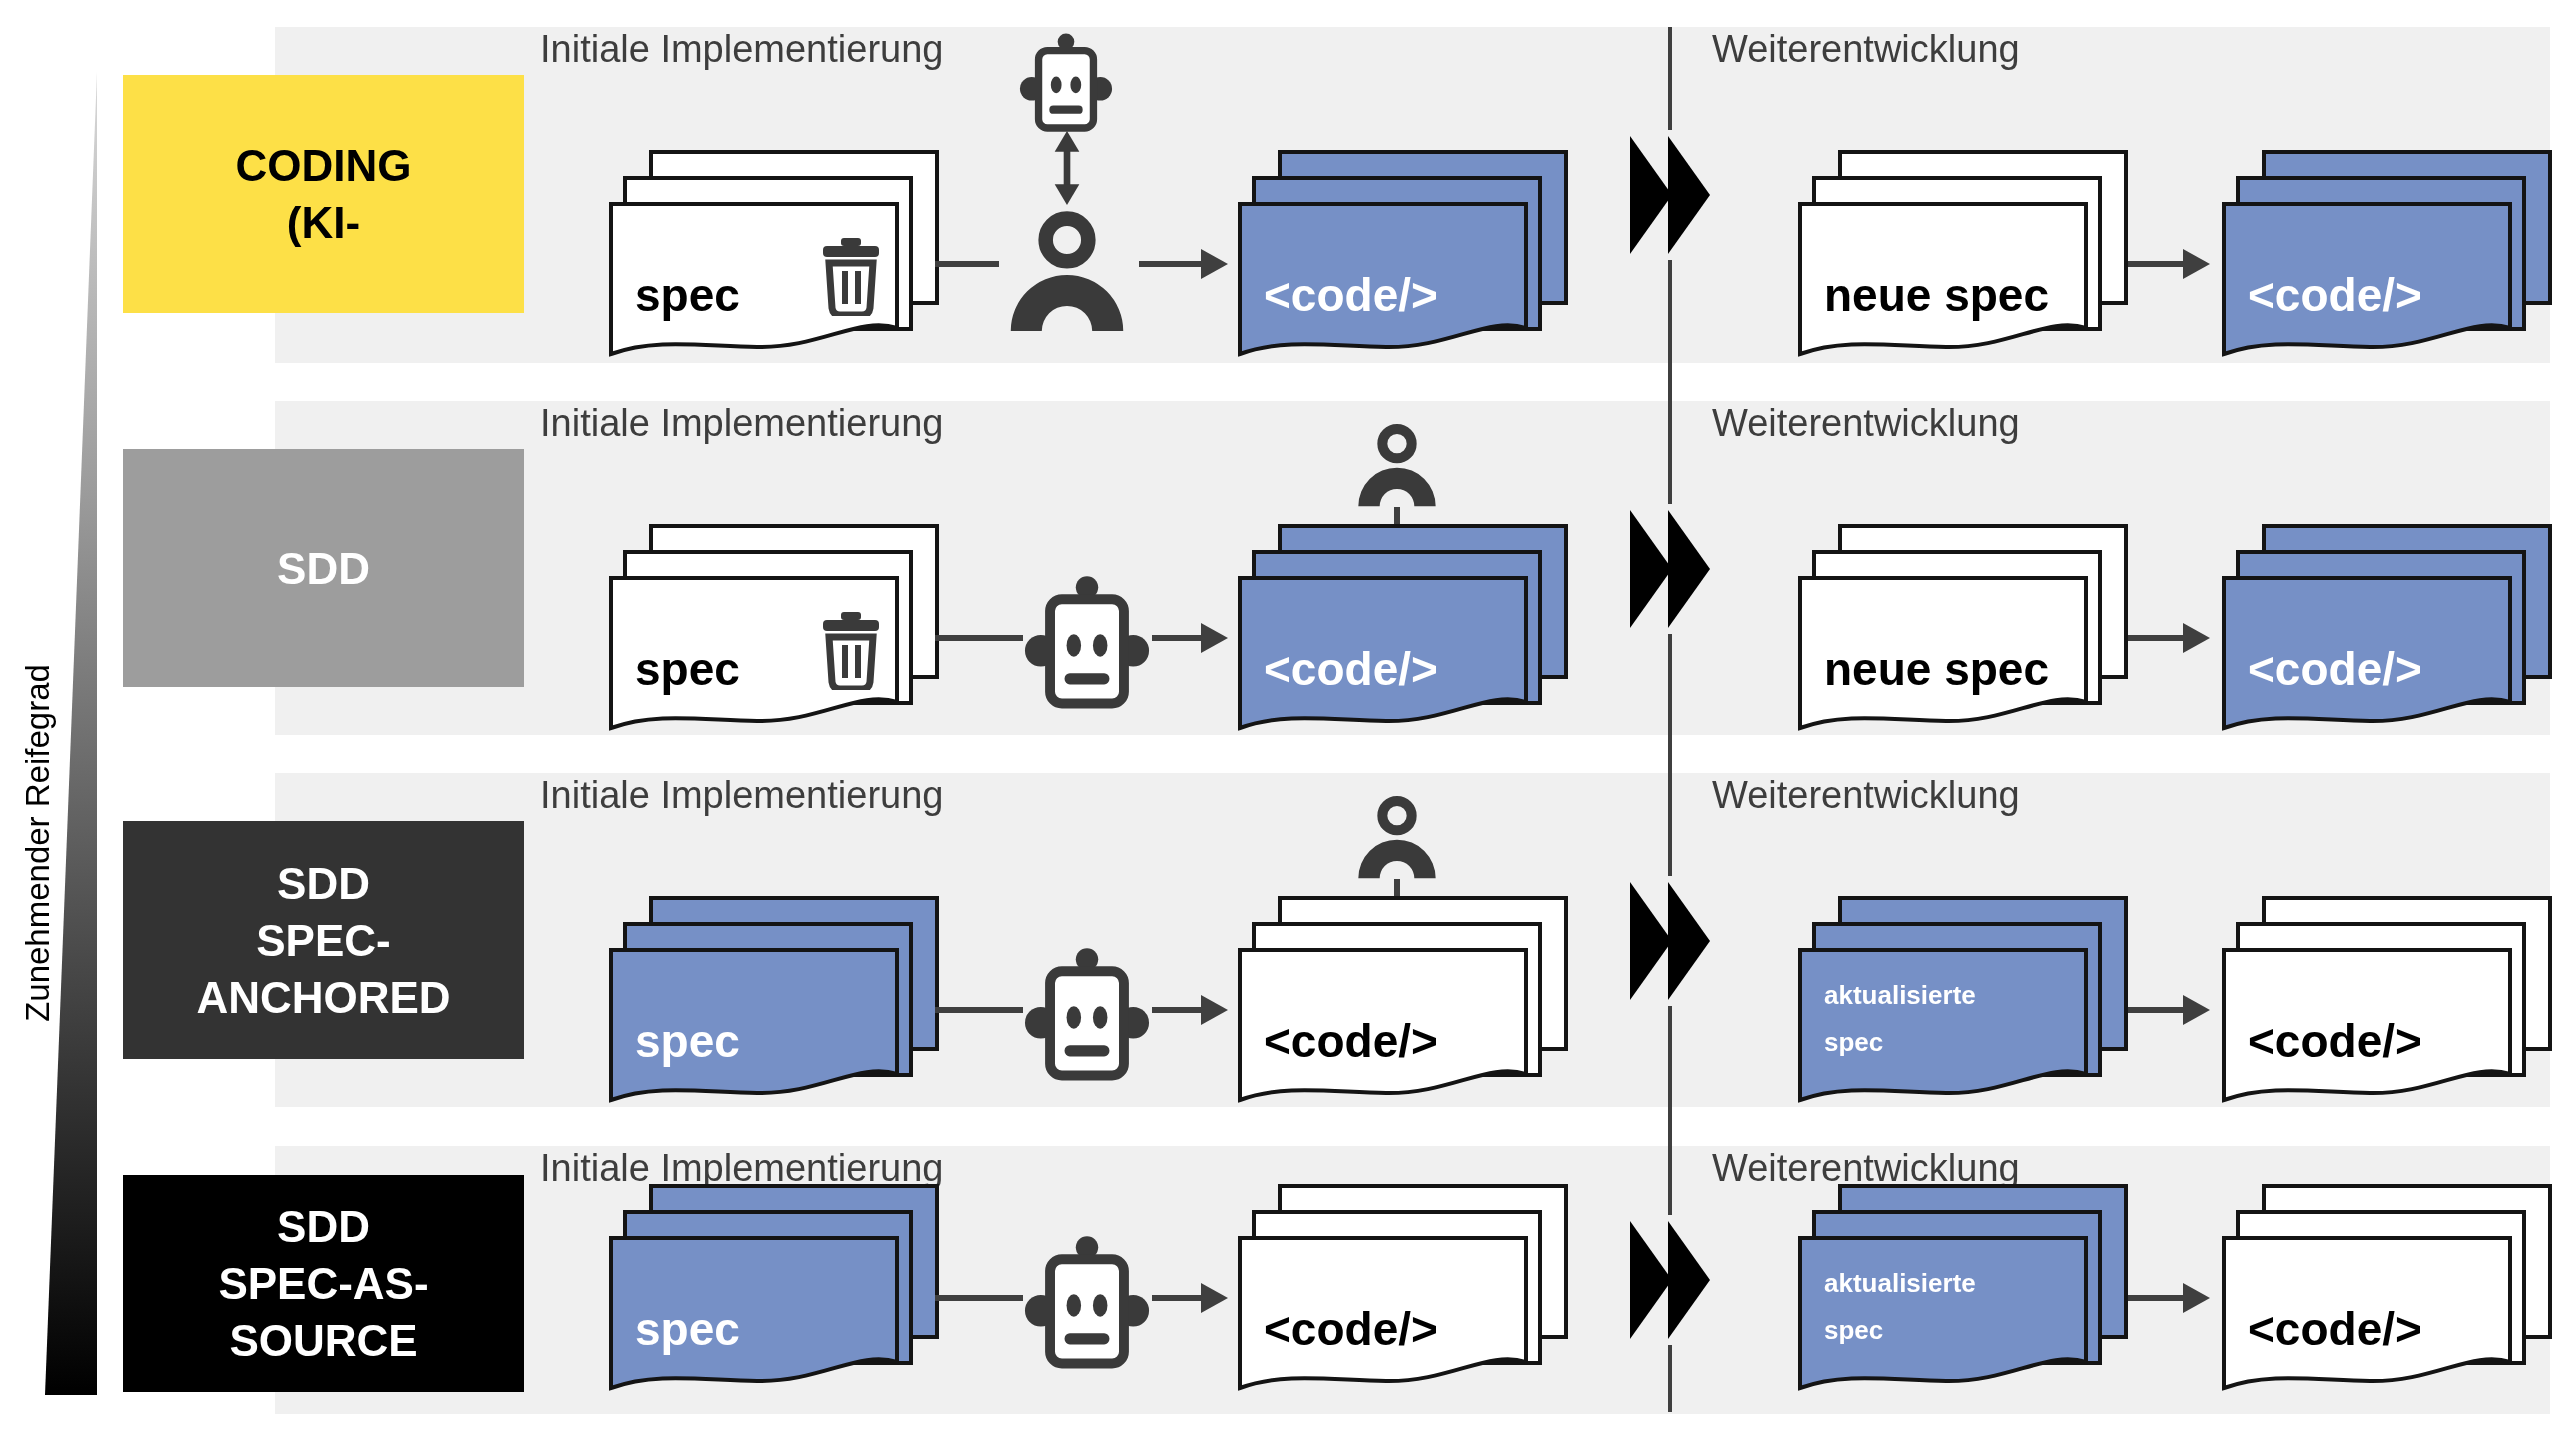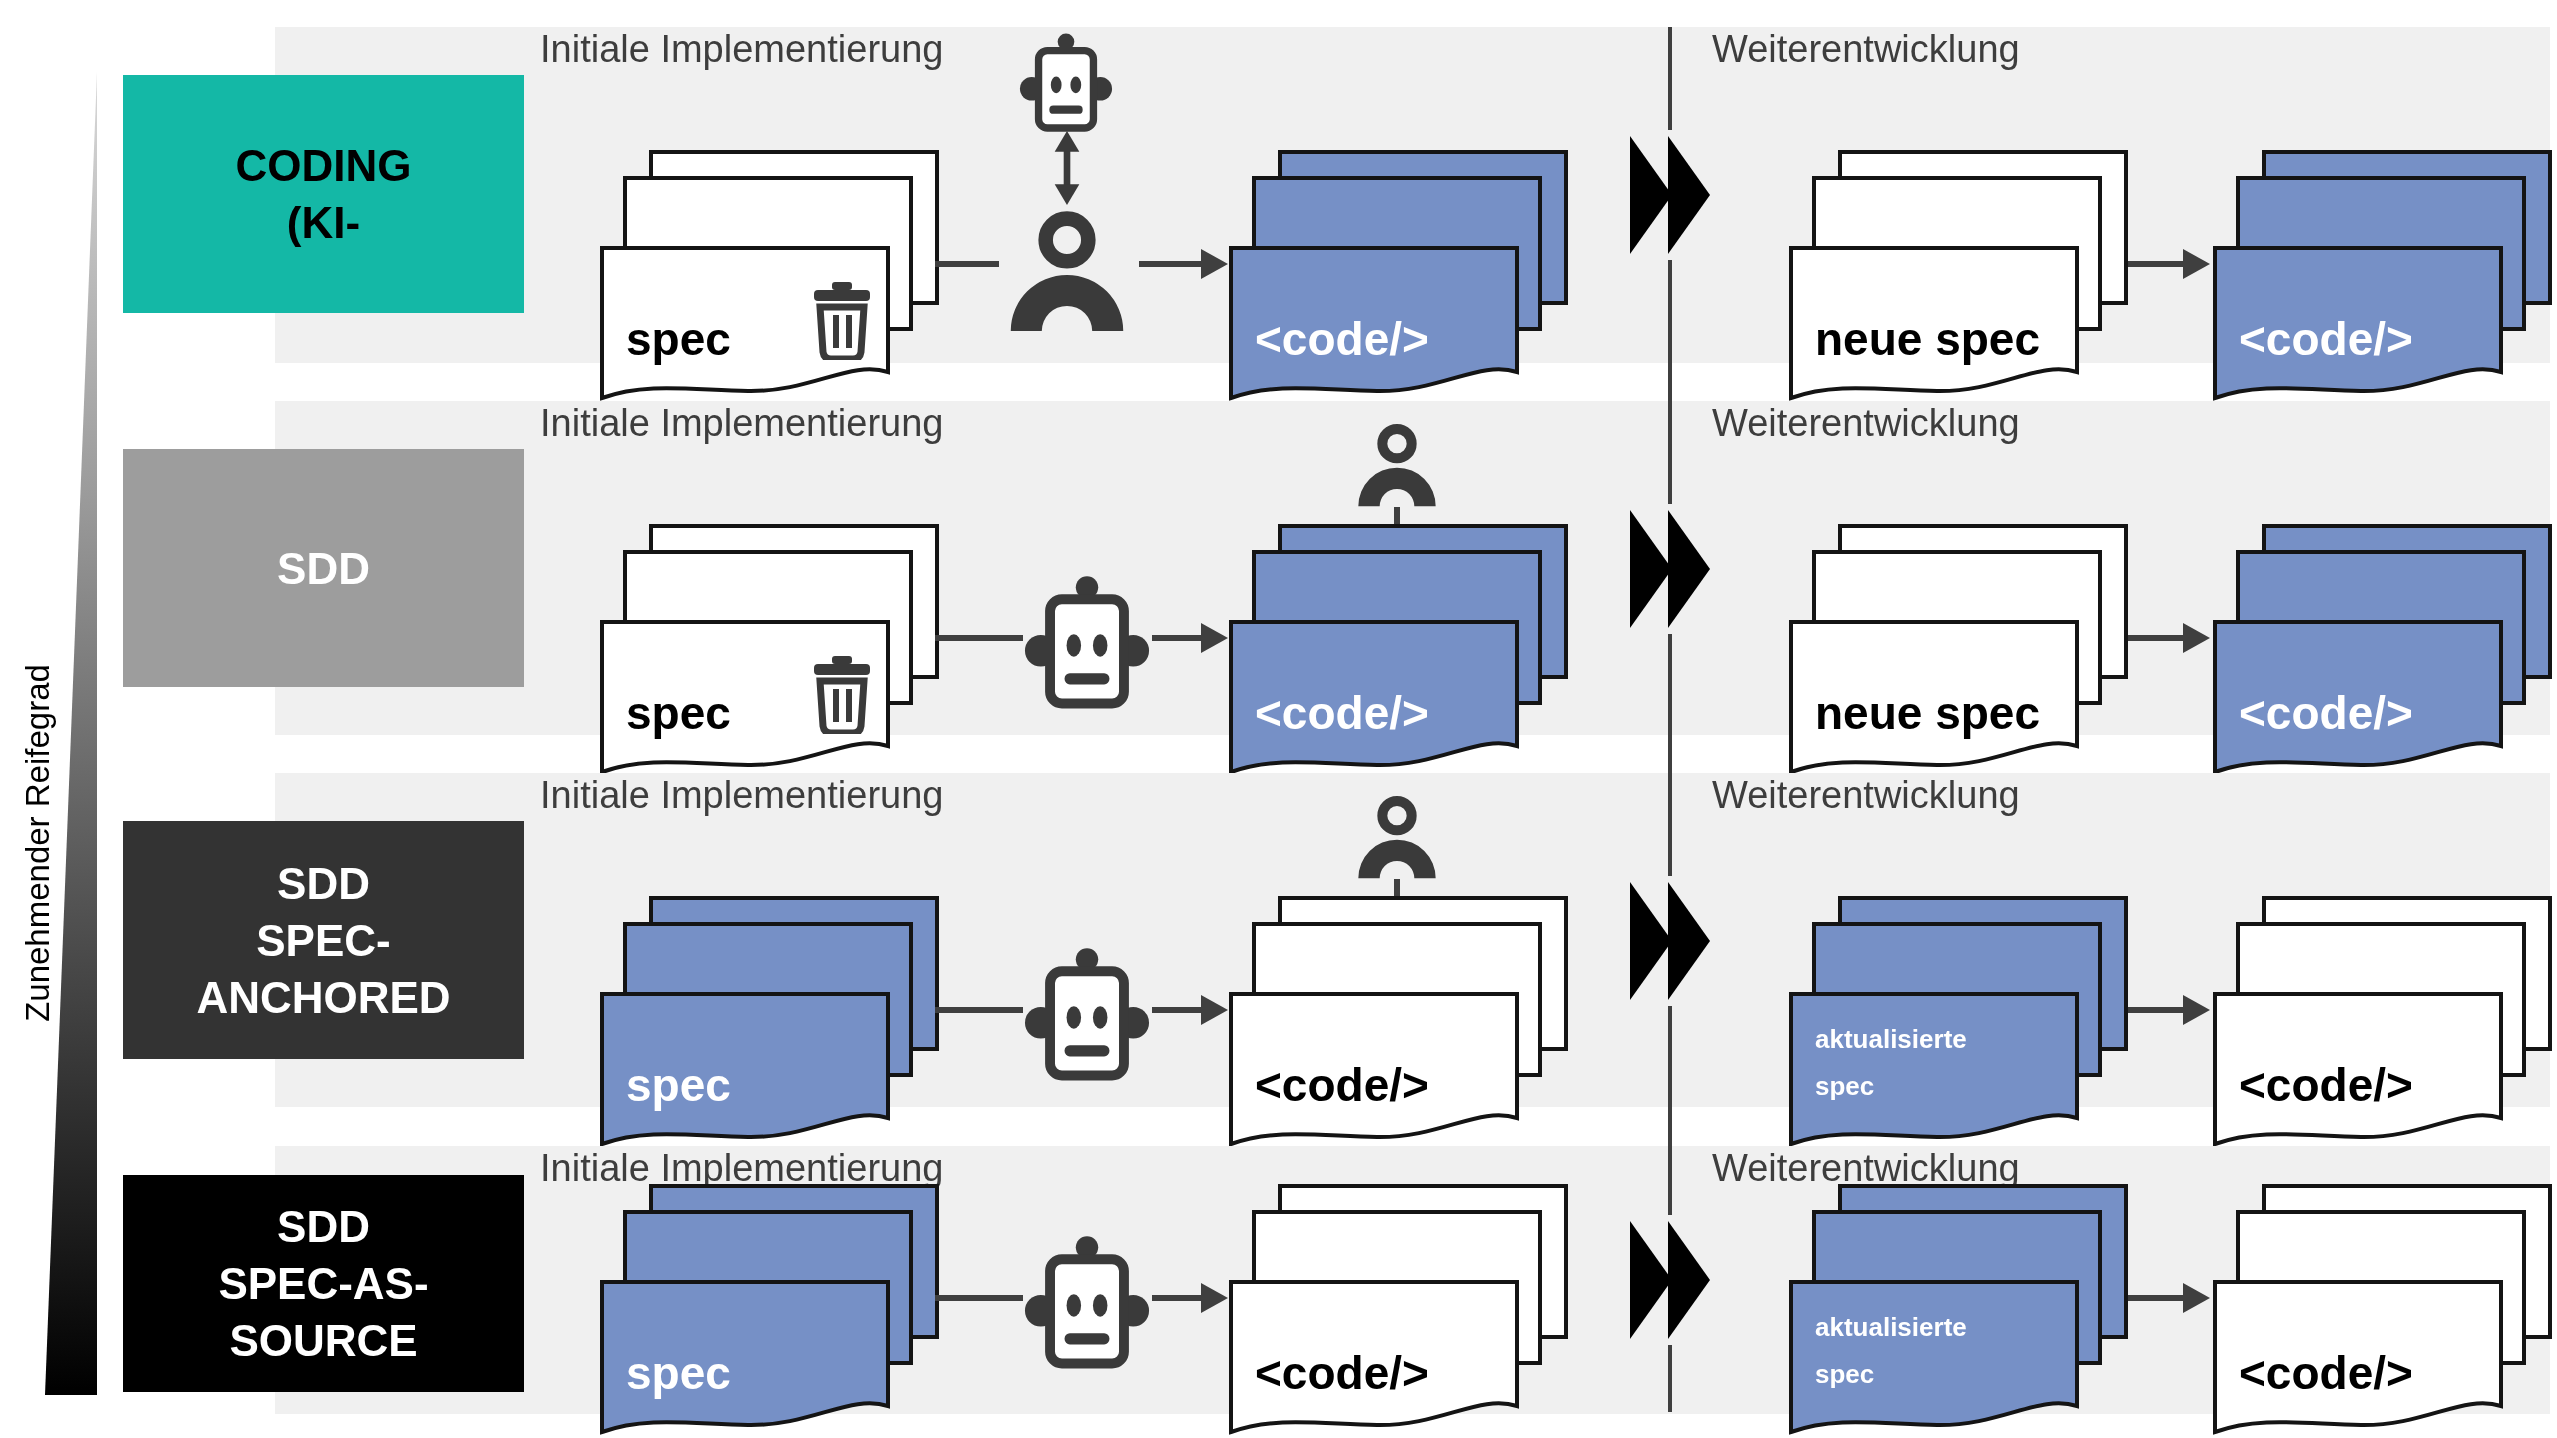--- a/index.html
+++ b/index.html
@@ -17,36 +17,36 @@
   .divider{position:absolute;left:1668px;top:27px;width:4px;height:1385px;background:#3f3f3f;z-index:5;}
 
   
   .band{position:absolute;left:275px;width:2275px;background:#F0F0F0;}
   .r1{top:27px;height:336px}.r2{top:401px;height:334px}.r3{top:773px;height:334px}.r4{top:1146px;height:268px}
 
   .row-label{position:absolute;left:-152px;top:48px;width:401px;height:238px;display:flex;
              flex-direction:column;justify-content:center;align-items:center;text-align:center;
              font-weight:bold;font-size:44px;line-height:57px;}
   .r4 .row-label{top:29px;height:217px}
-  .r1 .row-label{background:#14b8a6;color:#000}
+  .r1 .row-label{background:#fde047;color:#000}
   .r2 .row-label{background:#9D9D9D;color:#fff}
   .r3 .row-label{background:#333333;color:#fff}
   .r4 .row-label{background:#000000;color:#fff}
 
   .ph{position:absolute;top:1px;font-size:38px;color:#3d3d3d;white-space:nowrap;}
   .ph.left{left:265px}.ph.right{left:1437px}
 
   
   .stack{position:absolute;width:342px;height:207px;top:123px;}
   .r4 .stack{top:38px}
   .src-stack{left:322px}.codeL-stack{left:951px}.src2-stack{left:1511px}.code2-stack{left:1935px}
   .pg{position:absolute;width:290px;height:155px;box-sizing:border-box;border:4px solid #141414;background:#fff;}
   .pg.b{background:#7690C6}
   .p3{left:52px;top:0}.p2{left:26px;top:26px}
-  .front{position:absolute;left:3px;top:52px;width:264px;height:158px;margin-top:44px;}
+  .front{position:absolute;left:12px;top:52px;width:264px;height:158px;}
   .front svg.page-shape{position:absolute;left:0;top:0;}
   .front .pfill{fill:#ffffff;stroke:#141414;stroke-width:4;}
   .front.b .pfill{fill:#7690C6;}
   .doc-label{position:absolute;left:26px;top:66px;font-weight:bold;font-size:46px;color:#000;white-space:nowrap;}
   .front.b .doc-label{color:#fff}
   .doc-label.two{top:24px;font-size:26px;line-height:47px;}
   .trash{position:absolute;left:212px;top:36px;}
 
   
   .hline{position:absolute;height:6px;background:#3f3f3f;}

